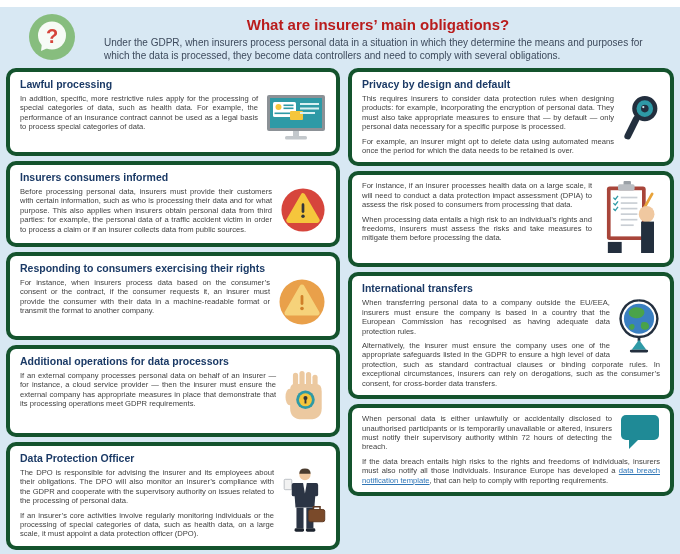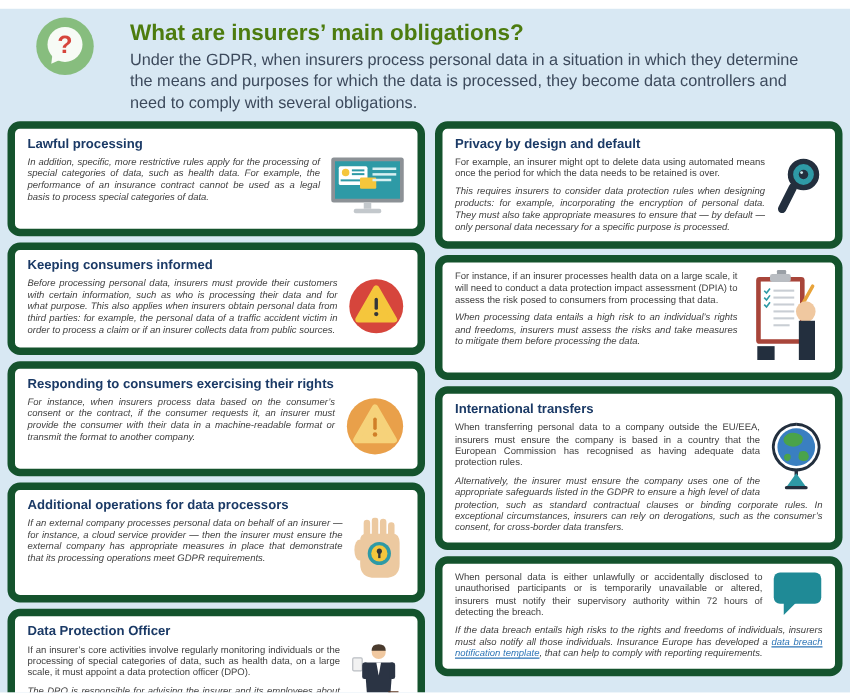--- a/index.html
+++ b/index.html
@@ -2,31 +2,31 @@
 <html><head>
 <meta charset="utf-8">
 <style>
   html,body{margin:0;padding:0;background:#fff;font-family:"Liberation Sans",sans-serif;}
   #page{position:relative;width:680px;height:554px;background:#d8e8f3;overflow:hidden;}
   #top-strip{height:7px;background:#ffffff;}
   
   .header{display:flex;align-items:flex-start;padding:6px 20px 4px 28px;}
   .q-badge{flex:0 0 auto;width:48px;height:48px;margin-top:1px;}
   .header-text{margin-left:28px;padding-top:3px;}
-  .header-title{font-size:18px;font-weight:bold;color:#4d7c0f;margin:0 0 3px 0;}
-  .header-sub{font-size:13px;line-height:1.3;color:#3d4a5c;max-width:548px;margin:0;}
+  .header-title{font-size:15px;font-weight:bold;color:#b91c1c;margin:0 0 3px 0;text-align:center;}
+  .header-sub{font-size:10px;line-height:1.3;color:#3d4a5c;max-width:548px;margin:0;}
   
   .columns{display:flex;gap:8px;padding:2px 6px 0 6px;}
   .col{display:flex;flex-direction:column;gap:5px;}
   .col-left{width:334px;}
   .col-right{width:326px;}
-  .card{background:#ffffff;border:6px solid #14532d;border-radius:10px;padding:6px 10px 6px 10px;box-sizing:border-box;}
+  .card{background:#ffffff;border:4px solid #14532d;border-radius:10px;padding:6px 10px 6px 10px;box-sizing:border-box;}
   .card h2{font-size:10.5px;font-weight:bold;color:#1b3a66;margin:0 0 4px 0;}
   .card p{font-size:7.6px;line-height:1.24;color:#3f3f3f;margin:0 0 5px 0;text-align:justify;}
-  .card p:last-child{margin-bottom:1px;font-style:italic;}
+  .card p:last-child{margin-bottom:1px;}
   .icon-wrap{float:right;margin:0 0 4px 8px;line-height:0;}
   a.doc-link{color:#2e75b6;text-decoration:underline;}
 </style>
 </head>
 <body>
 
 <div id="page">
   <div id="top-strip"></div>
 
   <div class="header">
@@ -64,21 +64,21 @@
             <rect x="34" y="13.5" width="19" height="2" fill="#d8f0f2"></rect>
             <rect x="34" y="18" width="15" height="2" fill="#d8f0f2"></rect>
             <rect x="27" y="37" width="6" height="5" fill="#c3c8cc"></rect>
             <rect x="19" y="42" width="22" height="3.5" rx="1.5" fill="#c3c8cc"></rect>
           </svg>
         </span>
         <p>In addition, specific, more restrictive rules apply for the processing of special categories of data, such as health data. For example, the performance of an insurance contract cannot be used as a legal basis to process special categories of data.</p>
       </div>
 
       <div class="card">
-        <h2>Keeping consumers informed</h2>
+        <h2>Insurers consumers informed</h2>
         <span class="icon-wrap">
           <svg width="46" height="46" viewBox="0 0 48 48">
             <circle cx="24" cy="24" r="22.5" fill="#d6453c"></circle>
             <path d="M24 9 L39 35 L9 35 Z" fill="#f5c63c" stroke="#f5c63c" stroke-width="5" stroke-linejoin="round"></path>
             <rect x="22.6" y="17" width="2.8" height="10" rx="1.4" fill="#33363a"></rect>
             <circle cx="24" cy="30.5" r="1.8" fill="#33363a"></circle>
           </svg>
         </span>
         <p>Before processing personal data, insurers must provide their customers with certain information, such as who is processing their data and for what purpose. This also applies when insurers obtain personal data from third parties: for example, the personal data of a traffic accident victim in order to process a claim or if an insurer collects data from public sources.</p>
       </div>
@@ -127,40 +127,40 @@
             <rect x="10" y="16" width="5" height="14" rx="2" fill="#2b3444"></rect>
             <rect x="33" y="16" width="5" height="14" rx="2" fill="#2b3444"></rect>
             <rect x="15" y="42" width="7.5" height="22" fill="#2b3444"></rect>
             <rect x="25.5" y="42" width="7.5" height="22" fill="#2b3444"></rect>
             <rect x="13" y="64" width="10" height="3.5" rx="1.5" fill="#1c232e"></rect>
             <rect x="25" y="64" width="10" height="3.5" rx="1.5" fill="#1c232e"></rect>
             <rect x="28" y="44" width="17" height="13" rx="2" fill="#7a4a2a" stroke="#5d3720" stroke-width="1"></rect>
             <path d="M33 44 v-3 h7 v3" fill="none" stroke="#5d3720" stroke-width="1.6"></path>
           </svg>
         </span>
+        <p>The DPO is responsible for advising the insurer and its employees about their obligations. The DPO will also monitor an insurer’s compliance with the GDPR and cooperate with the supervisory authority on issues related to the processing of personal data.</p>
         <p>If an insurer’s core activities involve regularly monitoring individuals or the processing of special categories of data, such as health data, on a large scale, it must appoint a data protection officer (DPO).</p>
-        <p>The DPO is responsible for advising the insurer and its employees about their obligations. The DPO will also monitor an insurer’s compliance with the GDPR and cooperate with the supervisory authority on issues related to the processing of personal data.</p>
       </div>
 
     </div>
 
     <div class="col col-right">
 
       <div class="card">
         <h2>Privacy by design and default</h2>
         <span class="icon-wrap">
           <svg width="38" height="52" viewBox="0 0 40 54">
             <circle cx="24" cy="15" r="11" fill="#2e9aa6" stroke="#232f3e" stroke-width="4.5"></circle>
             <circle cx="24" cy="15" r="4" fill="#232f3e"></circle>
             <circle cx="22.4" cy="13.4" r="1.2" fill="#cfe9ec"></circle>
             <line x1="15" y1="26" x2="6" y2="44" stroke="#232f3e" stroke-width="7" stroke-linecap="round"></line>
           </svg>
         </span>
+        <p>This requires insurers to consider data protection rules when designing products: for example, incorporating the encryption of personal data. They must also take appropriate measures to ensure that — by default — only personal data necessary for a specific purpose is processed.</p>
         <p>For example, an insurer might opt to delete data using automated means once the period for which the data needs to be retained is over.</p>
-        <p>This requires insurers to consider data protection rules when designing products: for example, incorporating the encryption of personal data. They must also take appropriate measures to ensure that — by default — only personal data necessary for a specific purpose is processed.</p>
       </div>
 
       <div class="card">
         <span class="icon-wrap">
           <svg width="60" height="72" viewBox="0 0 64 78">
             <rect x="25" y="0" width="8" height="5" rx="1" fill="#9aa0a6"></rect>
             <rect x="7" y="6" width="42" height="58" rx="3" fill="#a8453a"></rect>
             <rect x="11" y="10" width="34" height="50" fill="#ffffff"></rect>
             <rect x="19" y="3.5" width="18" height="7" rx="2" fill="#b9bdc2"></rect>
             <g fill="#c9ced4">

